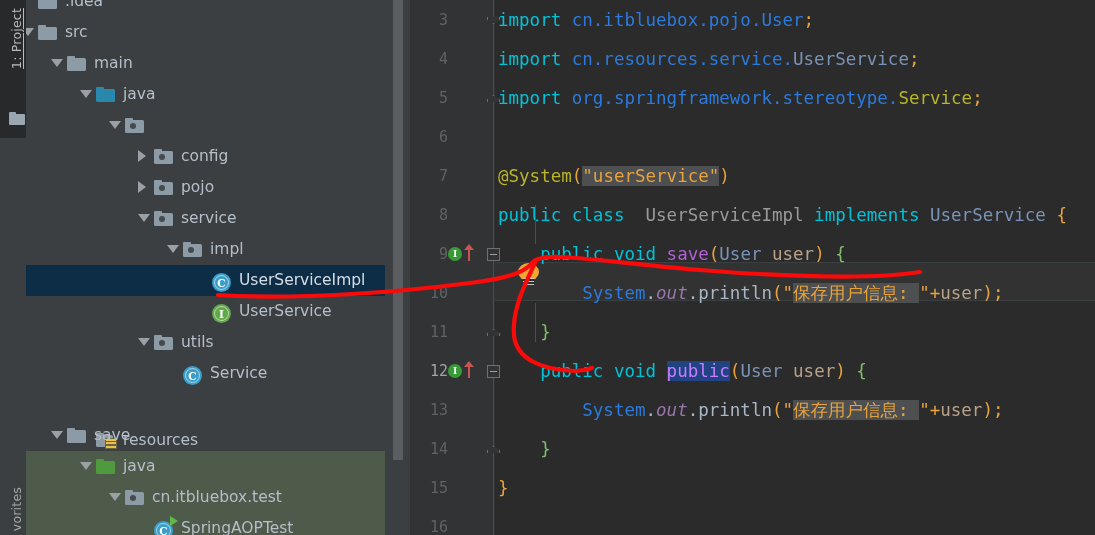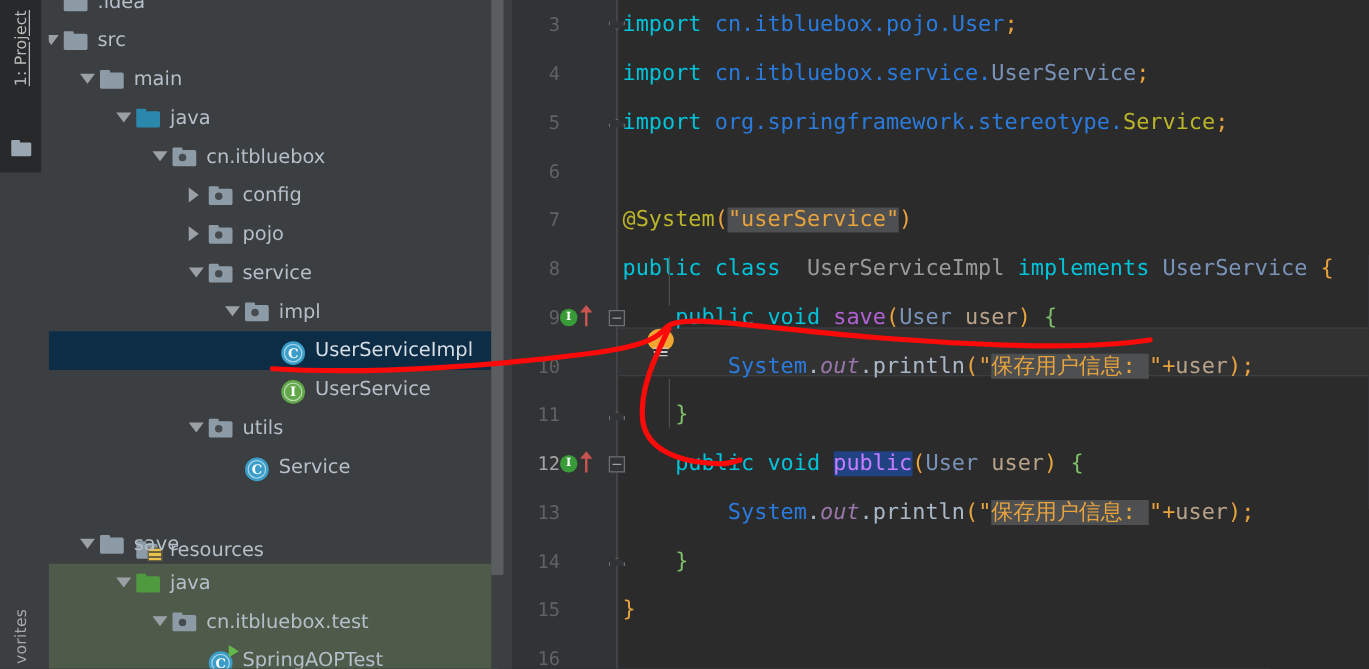--- a/index.html
+++ b/index.html
@@ -41,21 +41,21 @@
     position: absolute; left: 0; top: 0; width: 7px; height: 3px;
     background: #9aa7b0; border-radius: 1px 1px 0 0;
   }
   .strip-folder-icon .body {
     position: absolute; left: 0; top: 2px; width: 16px; height: 11px;
     background: #9aa7b0; border-radius: 1px;
   }
 
   
   #tree-panel {
-    position: absolute; left: 39px; top: 0; width: 359px; height: 535px;
+    position: absolute; left: 26px; top: 0; width: 359px; height: 535px;
     background: #3c3f41;
     overflow: hidden;
   }
   
   .tint-band {
     position: absolute; left: 0; width: 359px;
   }
   #tint-test { background: #4e5a4a; }
 
   .tree-row {
@@ -367,21 +367,20 @@
         </div>
         <div class="tree-row" style="top: 110px;">
           <span class="arrow down" style="left:83px;top:11px"></span>
           <span style="position:absolute;left:99px;top:8px;display:inline-block">
             <span class="pkgicon">
               <span class="ftab"></span>
               <span class="fbody"></span>
               <span class="dot"></span>
             </span>
           </span>
-          <span class="label" style="position:absolute;left:126px;top:0;line-height:31px">cn.itbluebox</span>
         </div>
         <div class="tree-row" style="top: 141px;">
           <span class="arrow right" style="left:112px;top:9px"></span>
           <span style="position:absolute;left:128px;top:8px;display:inline-block">
             <span class="pkgicon">
               <span class="ftab"></span>
               <span class="fbody"></span>
               <span class="dot"></span>
             </span>
           </span>
@@ -563,21 +562,21 @@
         <div class="foldcap-bot" style="top: 446px; left: 77px;"></div>
       </div>
 
     <div id="lightbulb">
       <div class="bulb"></div>
         <div class="base"></div>
     </div>
 
     <div id="code">
         <div class="codeline" style="top: 1px; left: 3px;"><span class="kw2">import</span> <span class="pkgn">cn.itbluebox.pojo.</span><span class="pkgn">User</span><span class="semi">;</span></div>
-        <div class="codeline" style="top: 40px; left: 3px;"><span class="kw2">import</span> <span class="pkgn">cn.itbluebox.service.</span><span class="cls" style="color:#7a93b8">UserService</span><span class="semi">;</span></div>
+        <div class="codeline" style="top: 40px; left: 3px;"><span class="kw2">import</span> <span class="pkgn">cn.resources.service.</span><span class="cls" style="color:#7a93b8">UserService</span><span class="semi">;</span></div>
         <div class="codeline" style="top: 79px; left: 3px;"><span class="kw2">import</span> <span class="pkgn">org.springframework.stereotype.</span><span class="anno">Service</span><span class="semi">;</span></div>
         <div class="codeline" style="top: 118px; left: 3px;"></div>
         <div class="codeline" style="top: 157px; left: 3px;"><span class="anno">@System</span><span class="paren">(</span><span class="str">"userService"</span><span class="paren">)</span></div>
         <div class="codeline" style="top: 196px; left: 3px;"><span class="kw2">public class</span> <span class="cls" style="color:#9a9a9a"> UserServiceImpl</span> <span class="kw2">implements</span> <span class="cls" style="color:#7a93b8">UserService</span> <span class="brc">{</span></div>
         <div class="codeline" style="top: 235px; left: 3px;">    <span class="kw2">public void</span> <span class="meth">save</span><span class="paren">(</span><span class="cls" style="color:#7a93b8">User</span> <span class="param">user</span><span class="paren">)</span> <span class="brcg">{</span></div>
         <div class="codeline" style="top: 274px; left: 3px;">        <span class="sysc">System</span>.<span class="field">out</span>.<span class="cls" style="color:#a9b7c6">println</span><span class="paren">(</span><span class="strq">"</span><span class="str">保存用户信息: </span><span class="strq">"</span><span class="plus">+</span><span class="param">user</span><span class="paren">)</span><span class="semi">;</span></div>
         <div class="codeline" style="top: 313px; left: 3px;">    <span class="brcg">}</span></div>
         <div class="codeline" style="top: 352px; left: 3px;">    <span class="kw2">public void</span> <span class="sel">public</span><span class="paren">(</span><span class="cls" style="color:#7a93b8">User</span> <span class="param">user</span><span class="paren">)</span> <span class="brcg">{</span></div>
         <div class="codeline" style="top: 391px; left: 3px;">        <span class="sysc">System</span>.<span class="field">out</span>.<span class="cls" style="color:#a9b7c6">println</span><span class="paren">(</span><span class="strq">"</span><span class="str">保存用户信息: </span><span class="strq">"</span><span class="plus">+</span><span class="param">user</span><span class="paren">)</span><span class="semi">;</span></div>
         <div class="codeline" style="top: 430px; left: 3px;">    <span class="brcg">}</span></div>

